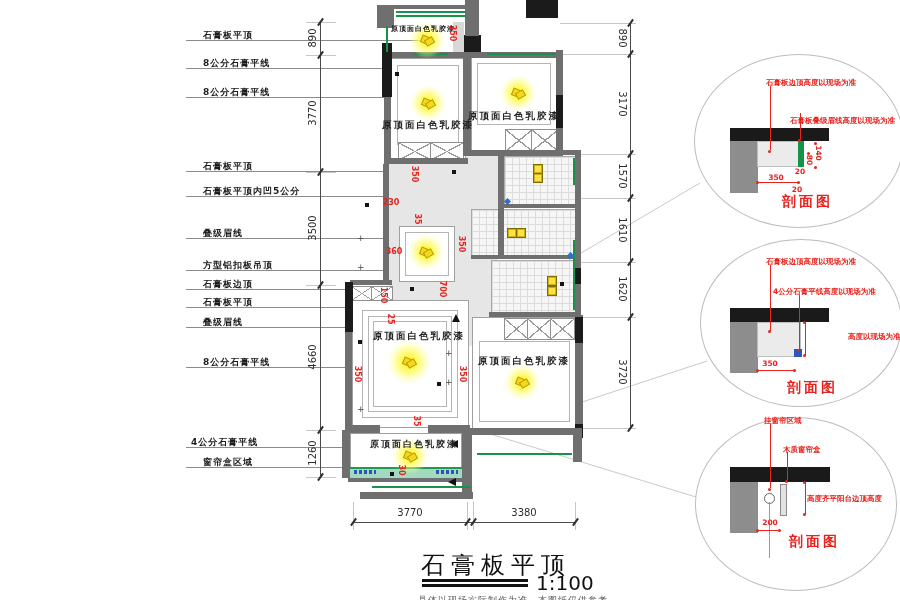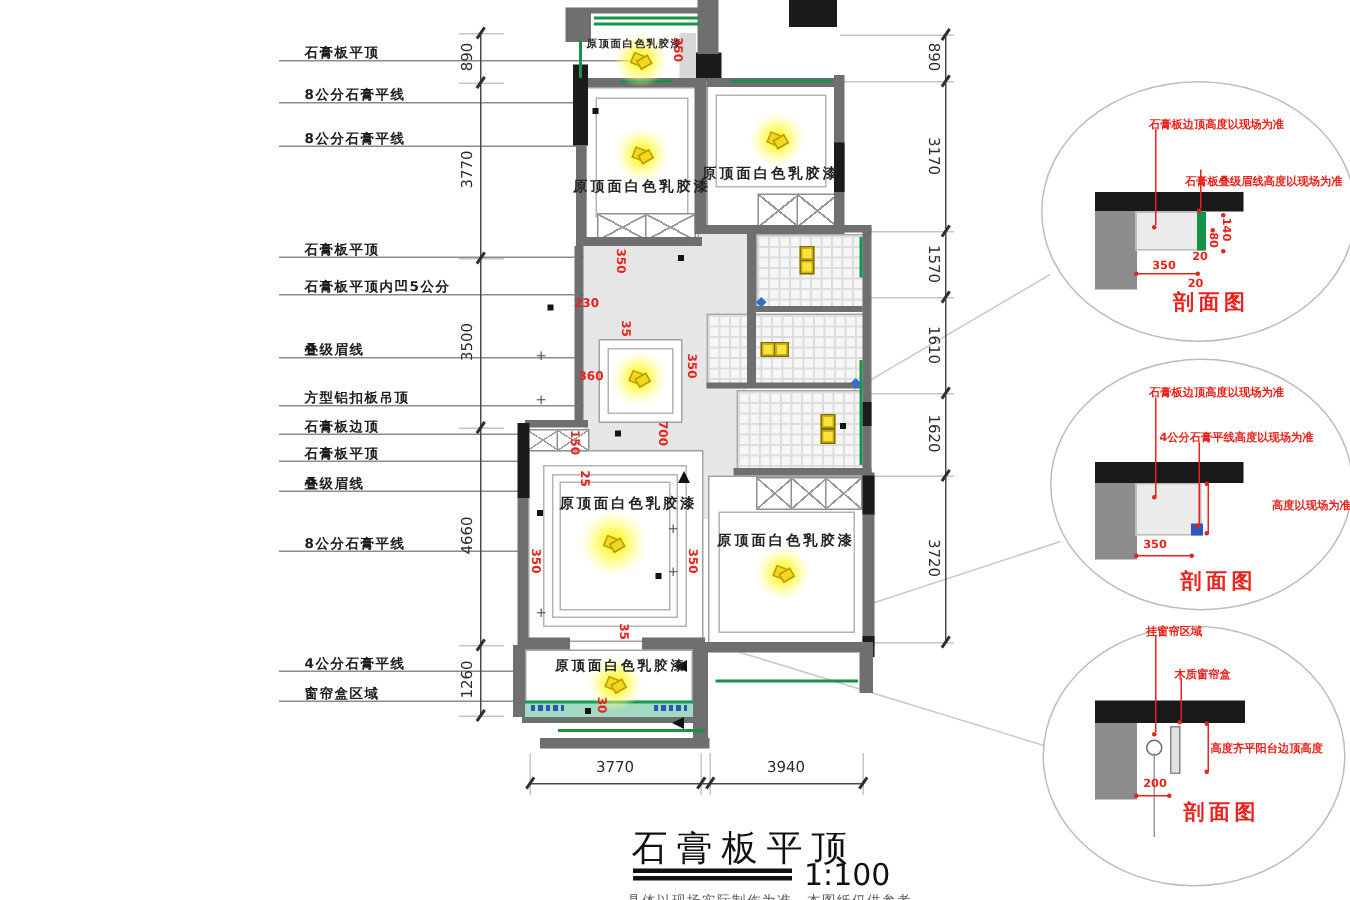--- a/index.html
+++ b/index.html
@@ -89,21 +89,21 @@
     <span class="ltx" style="left:203px;top:259px">方型铝扣板吊顶</span>
       <div class="llb" style="left:186px;top:270px;width:212px"></div>
     <span class="ltx" style="left:203px;top:278px">石膏板边顶</span>
       <div class="llb" style="left:186px;top:289px;width:162px"></div>
     <span class="ltx" style="left:203px;top:296px">石膏板平顶</span>
       <div class="llb" style="left:186px;top:307px;width:222px"></div>
     <span class="ltx" style="left:203px;top:316px">叠级眉线</span>
       <div class="llb" style="left:186px;top:327px;width:182px"></div>
     <span class="ltx" style="left:203px;top:356px">8公分石膏平线</span>
       <div class="llb" style="left:186px;top:367px;width:166px"></div>
-    <span class="ltx" style="left:203px;top:436px">4公分石膏平线</span>
+    <span class="ltx" style="left:191px;top:436px">4公分石膏平线</span>
       <div class="llb" style="left:186px;top:447px;width:226px"></div>
     <span class="ltx" style="left:203px;top:456px">窗帘盒区域</span>
       <div class="llb" style="left:186px;top:467px;width:166px"></div>
   </div>
 
   <div>
     <div class="dlv" style="left:320px;top:22px;height:455px"></div>
     <div class="ext" style="left:306px;top:22px;width:30px;height:1px"></div>
     <div class="ext" style="left:306px;top:55px;width:30px;height:1px"></div>
     <div class="ext" style="left:306px;top:172px;width:30px;height:1px"></div>
@@ -151,21 +151,21 @@
     <div class="dlh" style="left:353px;top:522px;width:222px"></div>
     <div class="ext" style="left:353px;top:502px;width:1px;height:28px"></div>
     <div class="ext" style="left:467px;top:502px;width:1px;height:28px"></div>
     <div class="ext" style="left:473px;top:502px;width:1px;height:28px"></div>
     <div class="ext" style="left:575px;top:502px;width:1px;height:28px"></div>
     <div class="tk" style="left:349px;top:521px"></div>
     <div class="tk" style="left:463px;top:521px"></div>
     <div class="tk" style="left:469px;top:521px"></div>
     <div class="tk" style="left:571px;top:521px"></div>
     <span class="dtx" style="left:410px;top:512px">3770</span>
-    <span class="dtx" style="left:524px;top:512px">3940</span>
+    <span class="dtx" style="left:524px;top:512px">3380</span>
   </div>
 
   <div>
 
     <div class="cor" style="left:389px;top:164px;width:74px;height:181px"></div>
     <div class="cor" style="left:463px;top:156px;width:35px;height:190px"></div>
 
     <div class="room" style="left:390px;top:58px;width:74px;height:102px"></div>
     <div class="outl" style="left:397px;top:65px;width:60px;height:78px"></div>
     <div class="room" style="left:471px;top:57px;width:86px;height:94px"></div>

